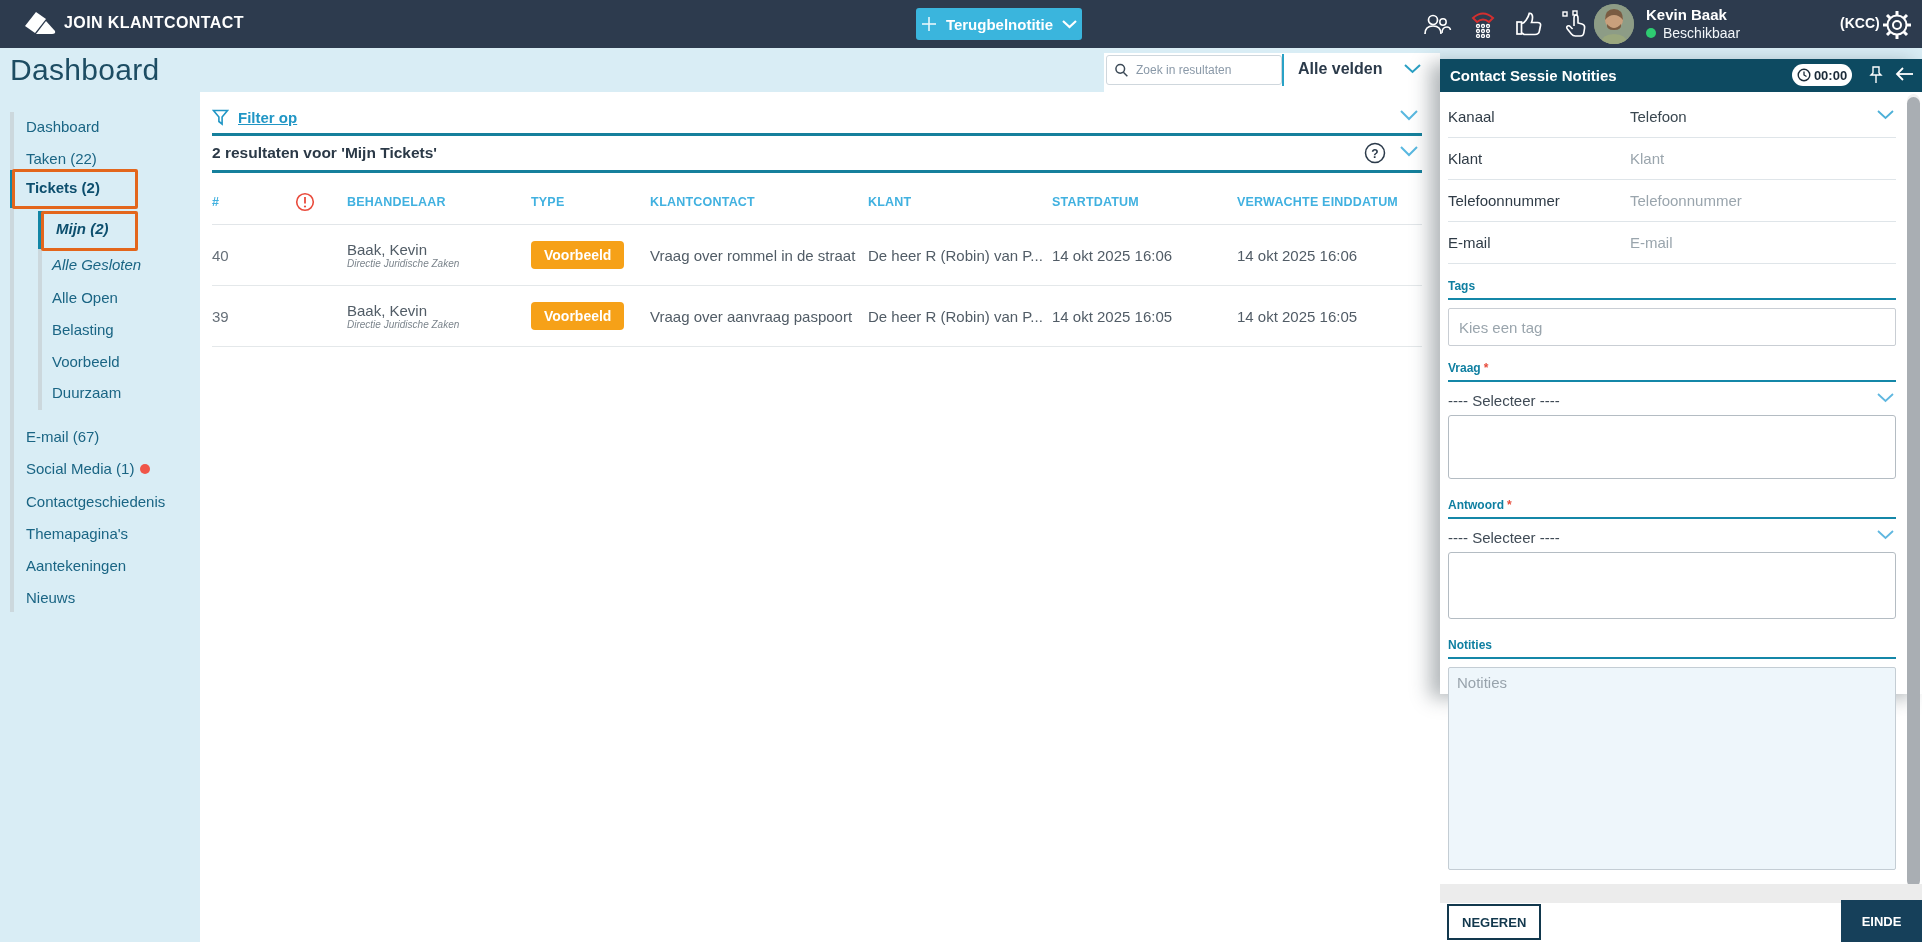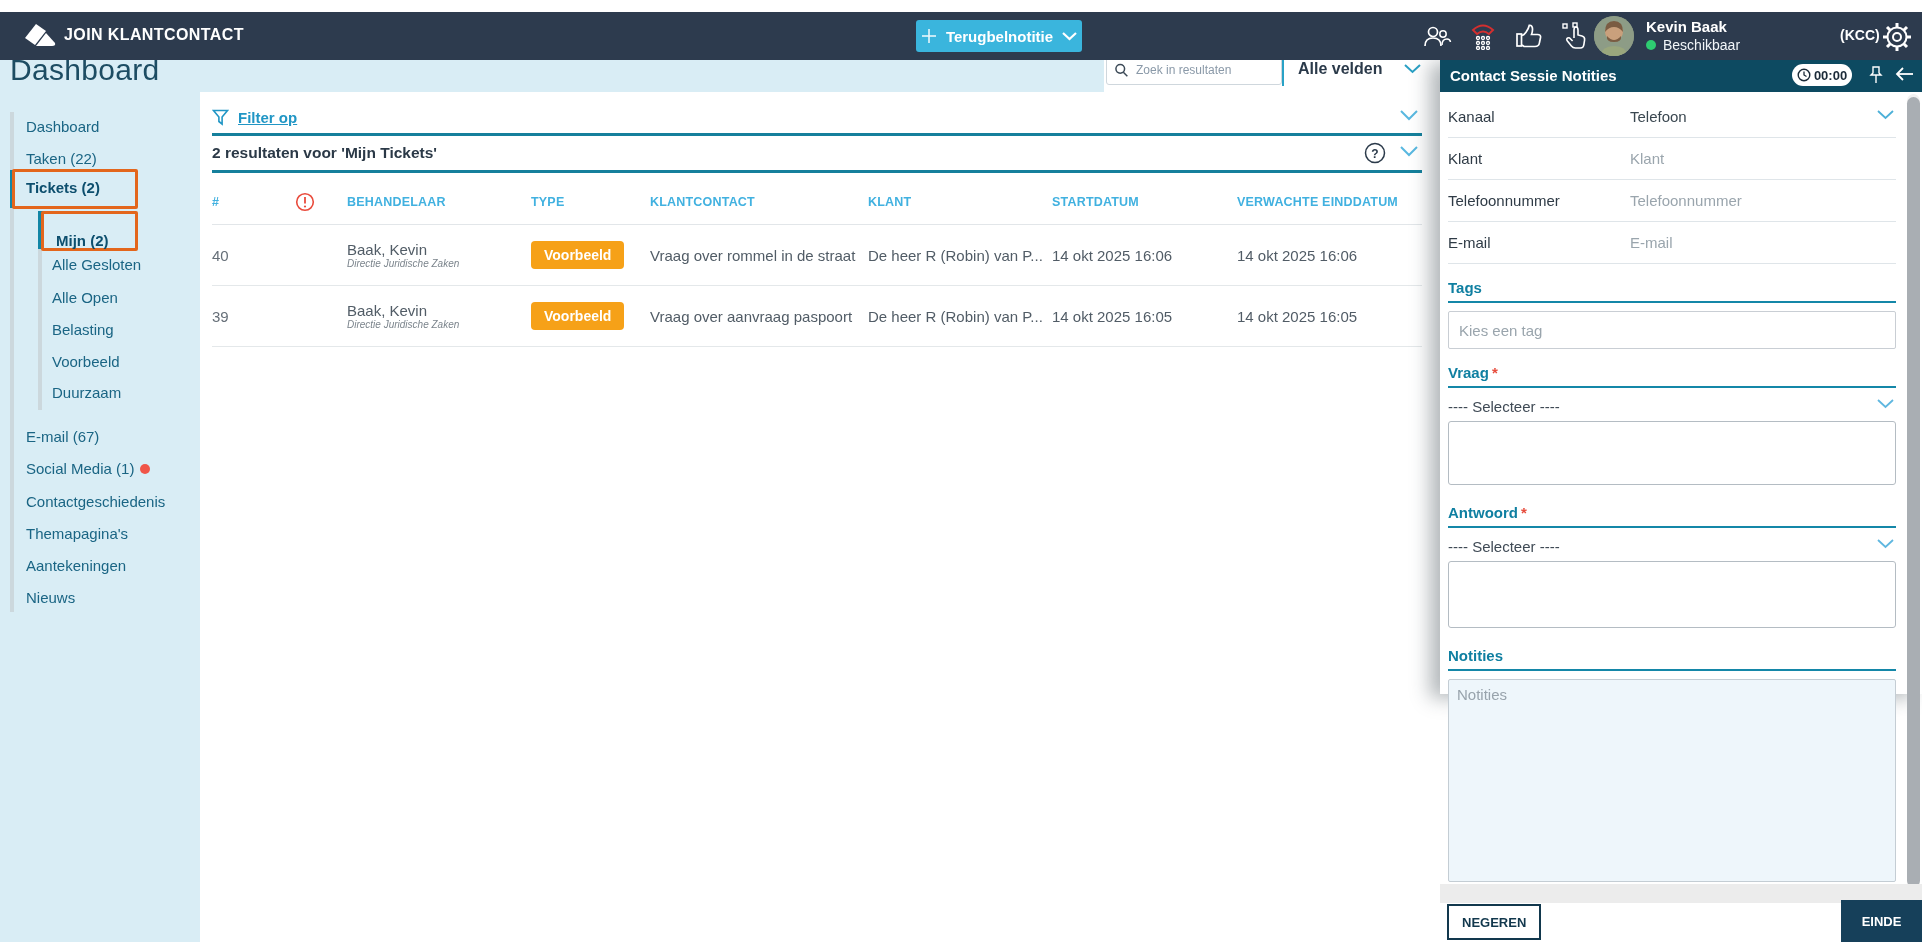--- a/index.html
+++ b/index.html
@@ -3,21 +3,21 @@
 <meta charset="utf-8">
 <style>
   html,body{margin:0;padding:0;}
   body{
     width:1922px;height:942px;position:relative;overflow:hidden;
     font-family:"Liberation Sans",sans-serif;background:#ffffff;
     -webkit-font-smoothing:antialiased;
   }
   .abs{position:absolute;}
   
-  .topbar{position:absolute;left:0;top:12px;width:1922px;height:48px;background:#2d3b4e;z-index:50;}
+  .topbar{position:absolute;left:0;top:0;width:1922px;height:48px;background:#2d3b4e;z-index:50;}
   .app-title{position:absolute;left:64px;top:14px;color:#ffffff;font-size:16px;font-weight:600;letter-spacing:.4px;}
   .top-search{position:absolute;left:548px;top:8px;width:353px;height:32px;background:#fff;border-radius:3px;display:flex;align-items:center;padding:0 8px;box-sizing:border-box;}
   .top-search input{border:none;outline:none;flex:1;font-size:16px;color:#3c4a57;font-family:"Liberation Sans",sans-serif;background:transparent;}
   .top-search input::placeholder{color:#90a0ae;}
   .cb-btn{position:absolute;left:916px;top:8px;width:166px;height:32px;background:#3ab5dd;border-radius:3px;display:flex;align-items:center;justify-content:center;gap:9px;cursor:pointer;}
   .cb-btn .lbl{color:#fff;font-size:15px;font-weight:700;}
   .top-icons{position:absolute;left:1420px;top:0;height:48px;display:flex;align-items:center;gap:12px;}
   .tico{width:34px;height:34px;display:flex;align-items:center;justify-content:center;cursor:pointer;}
   .avatar{position:absolute;left:1594px;top:4px;width:40px;height:40px;border-radius:50%;overflow:hidden;background:#7d8d79;}
   .user-name{position:absolute;left:1646px;top:6px;color:#fff;font-size:15px;font-weight:700;}
@@ -72,21 +72,21 @@
   .timer-txt{font-size:13px;font-weight:700;color:#1b2a38;}
   .pin-ico{position:absolute;left:428px;top:7px;cursor:pointer;}
   .back-ico{position:absolute;left:455px;top:7px;cursor:pointer;}
   .panel-body{position:absolute;left:0;top:33px;width:482px;height:792px;overflow:hidden;}
   .pb-inner{position:absolute;left:8px;top:4px;width:448px;}
   .frow{display:flex;align-items:center;height:41px;border-bottom:1px solid #dfe5e9;position:relative;}
   .flabel{width:182px;font-size:15px;color:#2f3b46;}
   .fvalue{flex:1;font-size:15px;color:#3a4750;}
   .fvalue.ph{color:#9aa5ad;}
   .frow .chev{position:absolute;right:2px;top:14px;cursor:pointer;}
-  .sec-head{margin-top:15px;font-size:15px;font-weight:700;color:#0f7fa1;padding-bottom:5px;border-bottom:2px solid #1487a8;}
+  .sec-head{margin-top:15px;font-size:12px;font-weight:700;color:#0f7fa1;padding-bottom:5px;border-bottom:2px solid #1487a8;}
   .req{color:#e74c3c;font-weight:700;margin-left:3px;}
   .tag-input{margin-top:8px;width:100%;height:38px;border:1px solid #c9ced4;border-radius:2px;box-sizing:border-box;font-size:15px;color:#3a4750;padding:0 10px;outline:none;font-family:"Liberation Sans",sans-serif;}
   .tag-input::placeholder{color:#9aa5ad;}
   .select-row{height:30px;display:flex;align-items:center;position:relative;margin-top:3px;}
   .select-txt{font-size:15px;color:#3f4a55;}
   .select-row .chev{position:absolute;right:2px;top:8px;cursor:pointer;}
   .empty-box{width:100%;height:64px;border:1px solid #b4bcc3;border-radius:3px;box-sizing:border-box;resize:none;outline:none;background:#fff;}
   .notes-area{margin-top:8px;width:100%;height:203px;border:1px solid #c4cdd4;border-radius:2px;background:#eef6fb;box-sizing:border-box;font-size:15px;color:#3a4750;padding:6px 8px;resize:none;outline:none;font-family:"Liberation Sans",sans-serif;}
   .notes-area::placeholder{color:#98a3ac;}
   .pscroll-track{position:absolute;right:2px;top:2px;width:13px;height:806px;background:#f1f1f1;border-radius:7px;}
@@ -225,22 +225,22 @@
   <div class="indent-line-2"></div>
 
   <div class="active-bar" style="left:10px;top:78px;height:38px;"></div>
   <div class="active-bar" style="left:38px;top:119px;height:38px;"></div>
   <div class="orange-box" style="left:12px;top:77px;width:120px;height:34px;"></div>
   <div class="orange-box" style="left:41px;top:119px;width:91px;height:34px;"></div>
 
   <div class="s-item" style="left:26px;top:26px;">Dashboard</div>
   <div class="s-item" style="left:26px;top:58px;">Taken (22)</div>
   <div class="s-item bold" style="left:26px;top:87px;">Tickets (2)</div>
-  <div class="s-item bold" style="left:56px;top:140px;">Mijn (2)</div>
-  <div class="s-item" style="left:52px;top:164px;">Alle Gesloten</div>
+  <div class="s-item bold" style="left:56px;top:128px;font-style:italic;">Mijn (2)</div>
+  <div class="s-item" style="left:52px;top:164px;font-style:italic;">Alle Gesloten</div>
   <div class="s-item" style="left:52px;top:197px;">Alle Open</div>
   <div class="s-item" style="left:52px;top:229px;">Belasting</div>
   <div class="s-item" style="left:52px;top:261px;">Voorbeeld</div>
   <div class="s-item" style="left:52px;top:292px;">Duurzaam</div>
   <div class="s-item" style="left:26px;top:336px;">E-mail (67)</div>
   <div class="s-item" style="left:26px;top:368px;"><span>Social Media (1)</span><span class="red-dot"></span></div>
   <div class="s-item" style="left:26px;top:401px;">Contactgeschiedenis</div>
   <div class="s-item" style="left:26px;top:433px;">Themapagina's</div>
   <div class="s-item" style="left:26px;top:465px;">Aantekeningen</div>
   <div class="s-item" style="left:26px;top:497px;">Nieuws</div>

